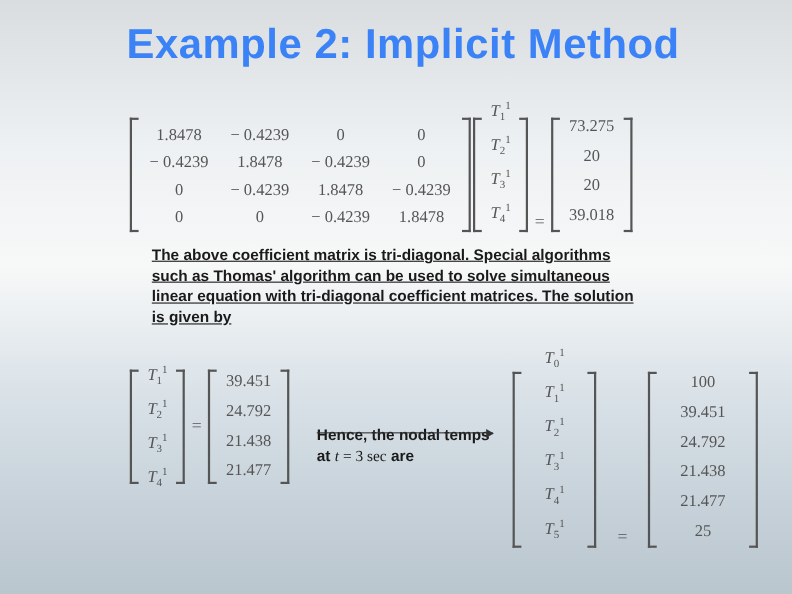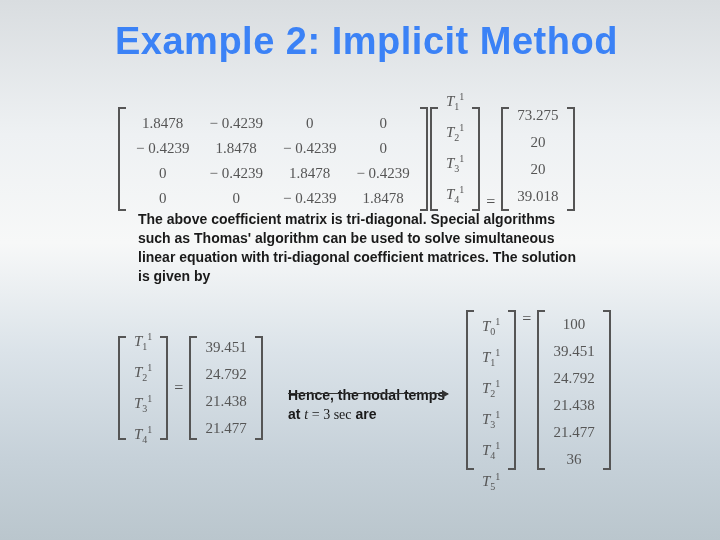--- a/index.html
+++ b/index.html
@@ -23,22 +23,22 @@
   .bracket .bar{position:absolute;left:0;top:0;bottom:0;width:2px;background:#555}
   .bracket.right .bar{left:auto;right:0}
   .bracket.right::before,.bracket.right::after{left:auto;right:0}
   table.mtx{border-collapse:collapse}
   table.mtx td{padding:4px 10px;text-align:center;font-size:15px;white-space:nowrap}
   table.vec td{padding:4px 6px;text-align:center;font-size:15px}
   .sup{font-size:10px;vertical-align:super}
   .sub{font-size:10px;vertical-align:sub}
   .eqsign{font-size:16px;padding:0 6px;color:#555;font-family:"Times New Roman",serif}
   .para{
-    position:absolute;left:138px;top:210px;width:440px;
-    font-size:14px;font-weight:bold;color:#1a1a1a;line-height:1.35;
+    position:absolute;left:138px;top:222px;width:440px;
+    font-size:14px;font-weight:bold;color:#1a1a1a;line-height:1.35;text-decoration:underline;
   }
   .eq2{
     position:absolute;left:118px;top:325px;
     display:flex;align-items:center;
     font-family:"Times New Roman",Times,serif;color:#555;
   }
   .nodal{
     position:absolute;left:288px;top:355px;width:160px;
     font-size:14px;font-weight:bold;color:#1a1a1a;line-height:1.35;margin-top:31px;
   }
@@ -46,22 +46,22 @@
   .nodal .tnum{font-family:"Times New Roman",Times,serif;font-weight:normal}
   .arrow{
     position:absolute;left:288px;top:393px;width:160px;height:1px;background:#333;
   }
   .arrow::after{
     content:"";position:absolute;right:-1px;top:-3px;
     border-left:7px solid #333;border-top:4px solid transparent;border-bottom:4px solid transparent;
   }
   .eq3{
     position:absolute;left:466px;top:310px;
-    display:flex;align-items:flex-start;
-    font-family:"Times New Roman",Times,serif;color:#555;
+    display:flex;align-items:flex-end;
+    font-family:"Times New Roman",Times,serif;color:#555;gap:13px;
   }
   .Tvar{font-style:italic}
 </style>
 </head>
 <body>
 
 <div class="title">Example 2: Implicit Method</div>
 
 <div class="eq1">
   <span class="bracket" style="height:104px">
@@ -251,20 +251,20 @@
     <tr>
           <td>24.792</td>
         </tr>
     <tr>
           <td>21.438</td>
         </tr>
     <tr>
           <td>21.477</td>
         </tr>
     <tr>
-          <td>36</td>
+          <td>25</td>
         </tr>
   </tbody>
     </table>
   <span class="bracket right" style="height:160px">
       <span class="bar"></span>
     </span>
 </div>
 
 </body></html>

